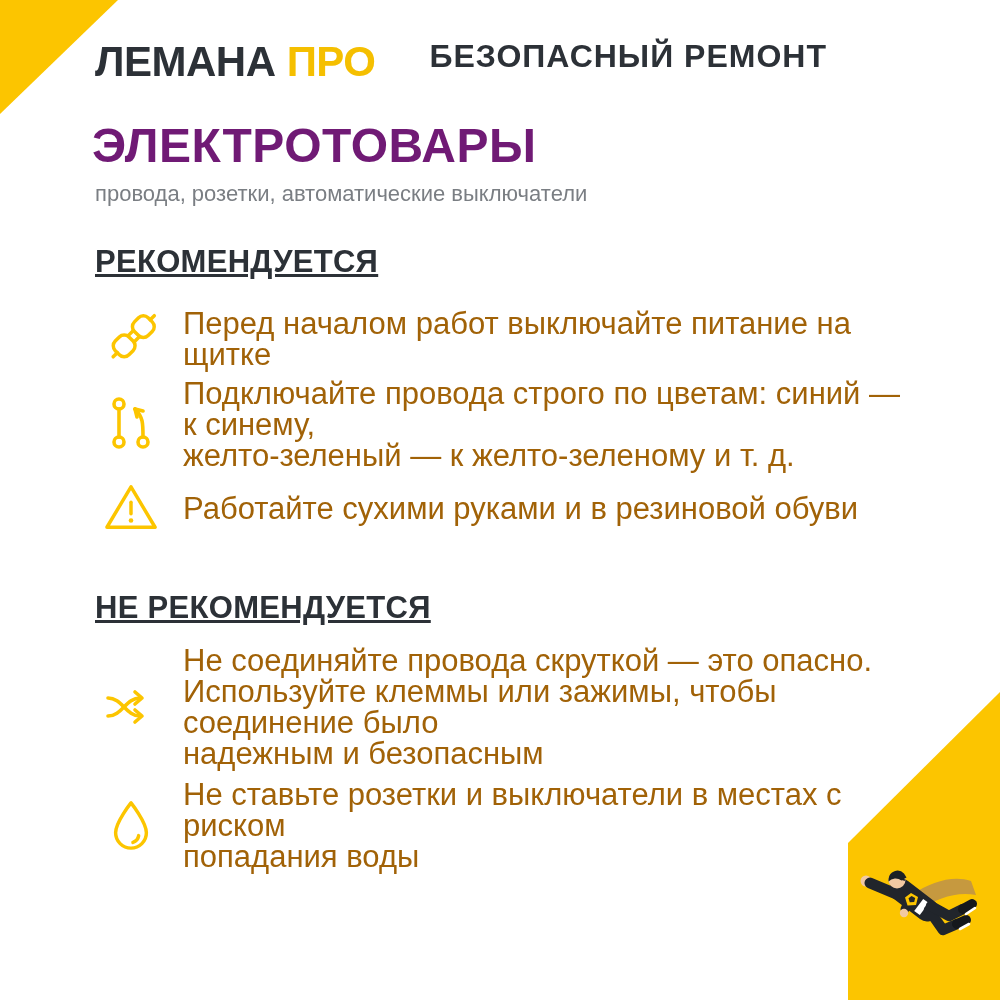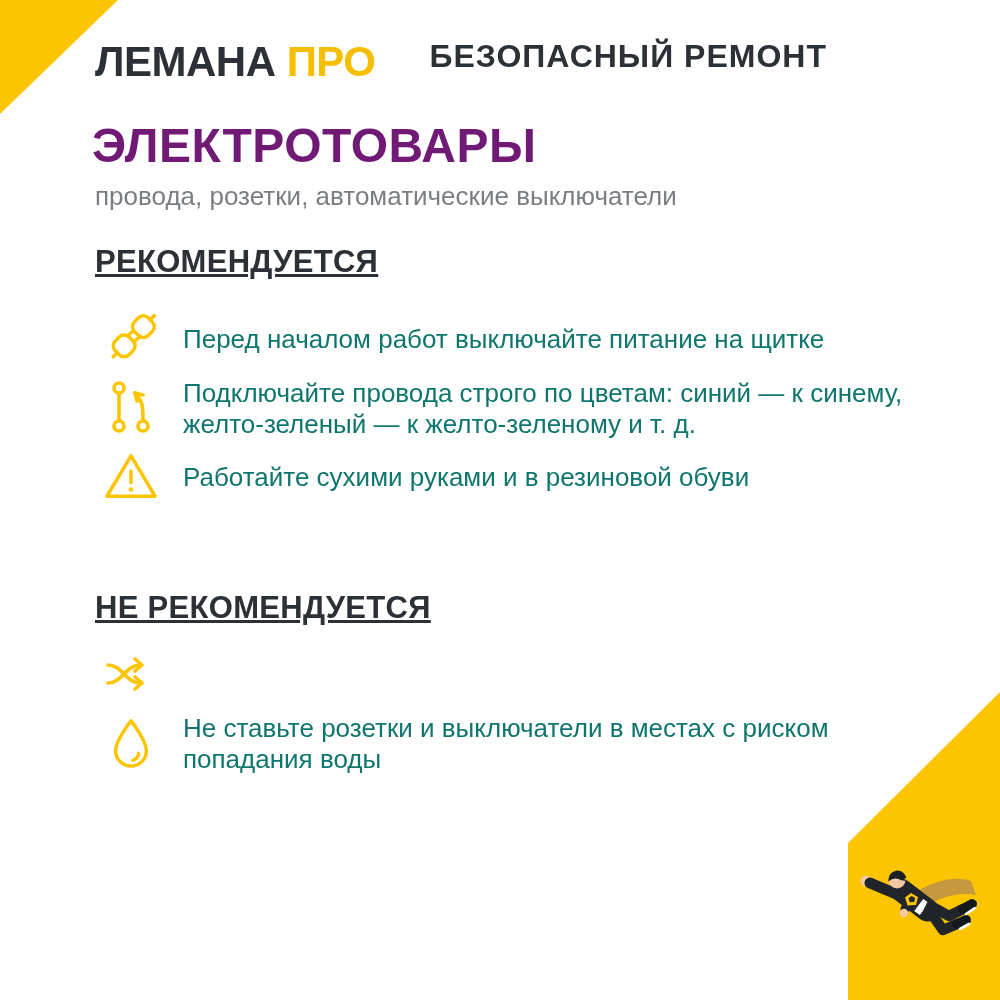--- a/index.html
+++ b/index.html
@@ -25,40 +25,40 @@
   }
   .logo{font-size:42px;font-weight:900;letter-spacing:-0.5px;color:#2c3137;}
   .logo .accent{color:#f5bf00;}
   .header-title{font-size:32px;font-weight:800;letter-spacing:1px;color:#2c3137;}
   .page-title{
     position:absolute;left:92px;top:118px;
     font-size:48px;font-weight:800;letter-spacing:0.5px;color:#701a75;
   }
   .subtitle{
     position:absolute;left:95px;top:181px;
-    font-size:26px;color:#7a7e83;
+    font-size:22px;color:#7a7e83;
   }
   .section-heading{
     position:absolute;left:95px;
     font-size:31px;font-weight:800;letter-spacing:0.3px;color:#2c3137;text-decoration:underline;
   }
   #rec-heading{top:244px;}
   #notrec-heading{top:590px;}
   .rows{position:absolute;left:95px;width:810px;}
   #rec-rows{top:308px;}
   #notrec-rows{top:645px;}
   .row{display:flex;align-items:center;margin-bottom:8px;}
   #notrec-rows .row{margin-bottom:10px;}
   .icon-cell{
     flex:0 0 72px;min-height:58px;
     display:flex;align-items:center;justify-content:center;
   }
   .item-text{
     margin-left:16px;
-    font-size:26px;line-height:31px;color:#0f766e;
+    font-size:31px;line-height:31px;color:#a16207;
     white-space:pre-line;
   }
   svg.ic{display:block;}
   .ic *{stroke:#fcc500;fill:none;stroke-width:3.6;stroke-linecap:round;stroke-linejoin:round;}
   .ic .fill{fill:#fcc500;stroke:none;}
   .mascot{position:absolute;left:853px;top:862px;width:132px;height:112px;}
 </style>
 </head>
 <body>
 
@@ -123,20 +123,23 @@
 <div class="rows" id="notrec-rows">
   <div class="row">
     <div class="icon-cell">
       <svg class="ic" width="56" height="48" viewBox="0 0 56 48">
         <path d="M5 15 C19 15 23 33 37 33"></path>
         <polyline points="32,27 39,33 32,39"></polyline>
         <path d="M5 33 C19 33 23 15 37 15"></path>
         <polyline points="32,9 39,15 32,21"></polyline>
       </svg>
     </div>
+    <div class="item-text">Не соединяйте провода скруткой — это опасно.
+Используйте клеммы или зажимы, чтобы соединение было
+надежным и безопасным</div>
   </div>
   <div class="row">
     <div class="icon-cell">
       <svg class="ic" width="50" height="56" viewBox="0 0 52 58">
         <path d="M26 5 C26 5 10 25 10 36 a16 16 0 0 0 32 0 C42 25 26 5 26 5 Z"></path>
         <path d="M34 39 a9 9 0 0 1 -6 7" stroke-width="3"></path>
       </svg>
     </div>
     <div class="item-text">Не ставьте розетки и выключатели в местах с риском
 попадания воды</div>

